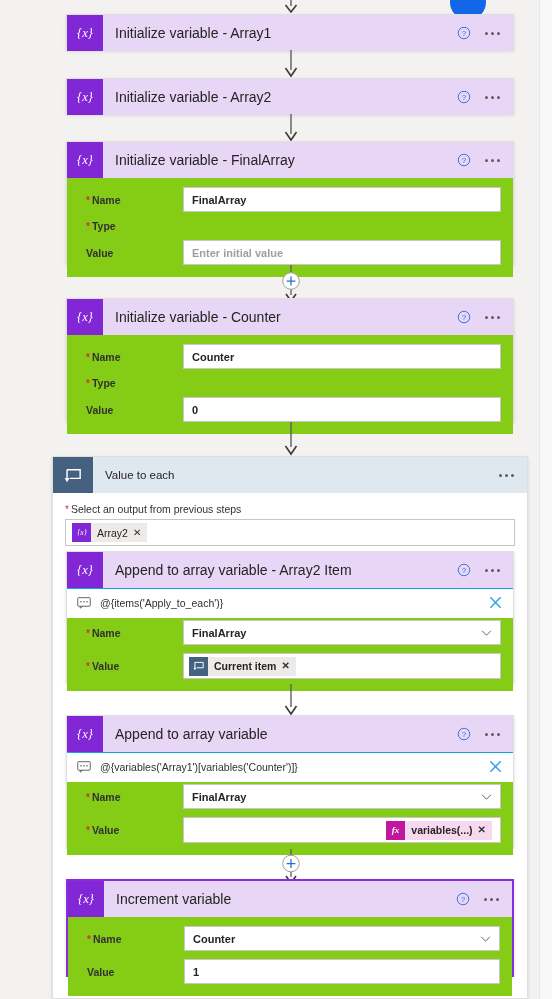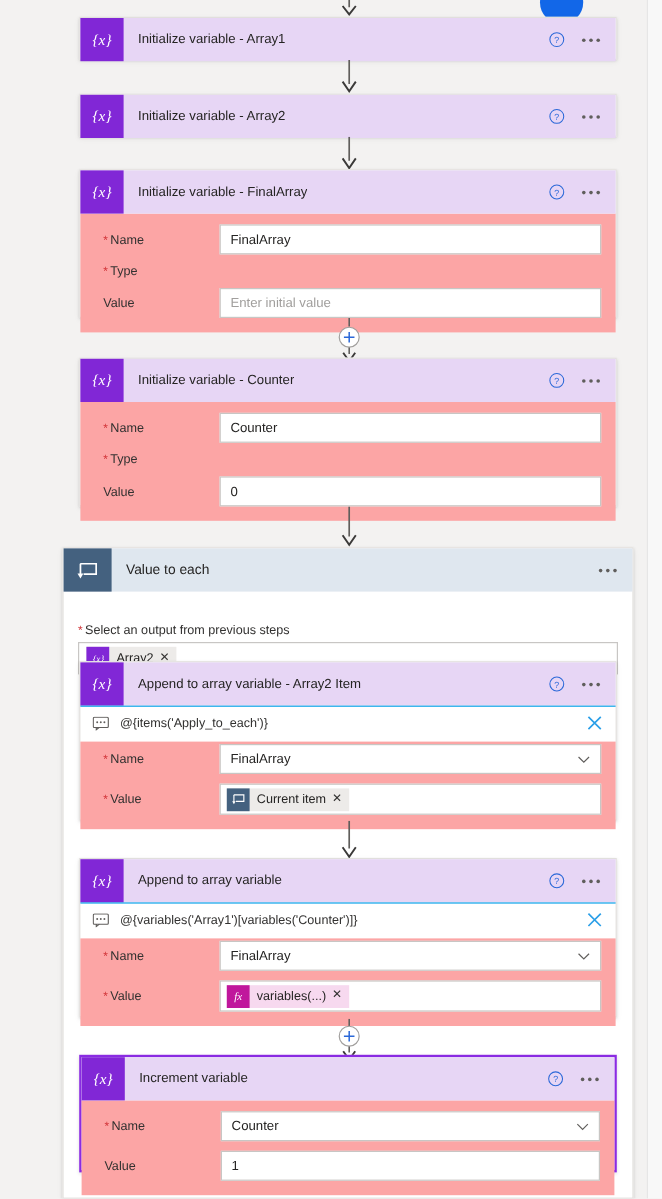--- a/index.html
+++ b/index.html
@@ -33,21 +33,21 @@
     position: relative;
   }
   .icon-tile {
     width: 36px; height: 36px;
     background: #8127d6;
     display: flex; align-items: center; justify-content: center;
     flex: 0 0 36px;
   }
   .icon-tile svg { display: block; }
   .card-title {
-    font-size: 11px;
+    font-size: 14px;
     color: #252423;
     margin-left: 12px;
     white-space: nowrap;
     overflow: hidden;
     text-overflow: ellipsis;
   }
   .hdr-right {
     margin-left: auto;
     display: flex;
     align-items: center;
@@ -57,21 +57,21 @@
   .help-ico { width: 14px; height: 14px; display:block; }
   .ellipsis {
     display: flex; gap: 3px; align-items: center;
   }
   .ellipsis i {
     width: 3px; height: 3px; border-radius: 50%;
     background: #605e5c; display:block;
   }
 
   
-  .card-body { padding: 9px 12px 12px 12px; background:#fca5a5; }
+  .card-body { padding: 9px 12px 12px 12px; background:#84cc16;font-weight:bold; }
   .field-row {
     display: flex;
     align-items: center;
     margin-bottom: 8px;
   }
   .field-row:last-child { margin-bottom: 0; }
   .field-label {
     width: 104px;
     flex: 0 0 104px;
     font-size: 10.5px;
@@ -170,21 +170,21 @@
     background: #dfe7ef;
   }
   .loop-icon-tile {
     width: 40px; height: 36px; flex: 0 0 40px;
     background: #44617f;
     display: flex; align-items: center; justify-content: center;
   }
   .loop-title {
     font-size: 11.5px; color: #252423; margin-left: 12px;
   }
-  .loop-body { padding: 26px 12px 0 12px; }
+  .loop-body { padding: 10px 12px 0 12px; }
   .loop-sublabel {
     font-size: 10.5px; color: #323130; margin-bottom: 4px;
   }
   .loop-select {
     border: 1px solid #c8c6c4;
     background: #fff;
     height: 27px;
     display: flex; align-items: center;
     padding: 0 6px;
   }
@@ -511,21 +511,21 @@
         <span class="field-label req">Name</span>
         <div class="field-ctl">
           <span>FinalArray</span>
           <svg class="dropdown-caret" viewBox="0 0 12 8">
               <path d="M1 1.5 L6 6.5 L11 1.5" stroke="#605e5c" stroke-width="1.1" fill="none"></path>
             </svg>
         </div>
       </div>
       <div class="field-row">
         <span class="field-label req">Value</span>
-        <div class="field-ctl tall" style="padding-left:5px;">
+        <div class="field-ctl tall" style="padding-left:5px;justify-content:flex-end;">
           <span class="chip fx">
             <span class="chip-ico">
               <svg width="15" height="12" viewBox="0 0 18 14">
                   <text x="9" y="11" font-family="Liberation Serif, serif" font-size="11" fill="#fff" text-anchor="middle" font-style="italic">fx</text>
                 </svg>
             </span>
             <span class="chip-txt">variables(...)</span>
             <span class="chip-x">✕</span>
           </span>
         </div>

